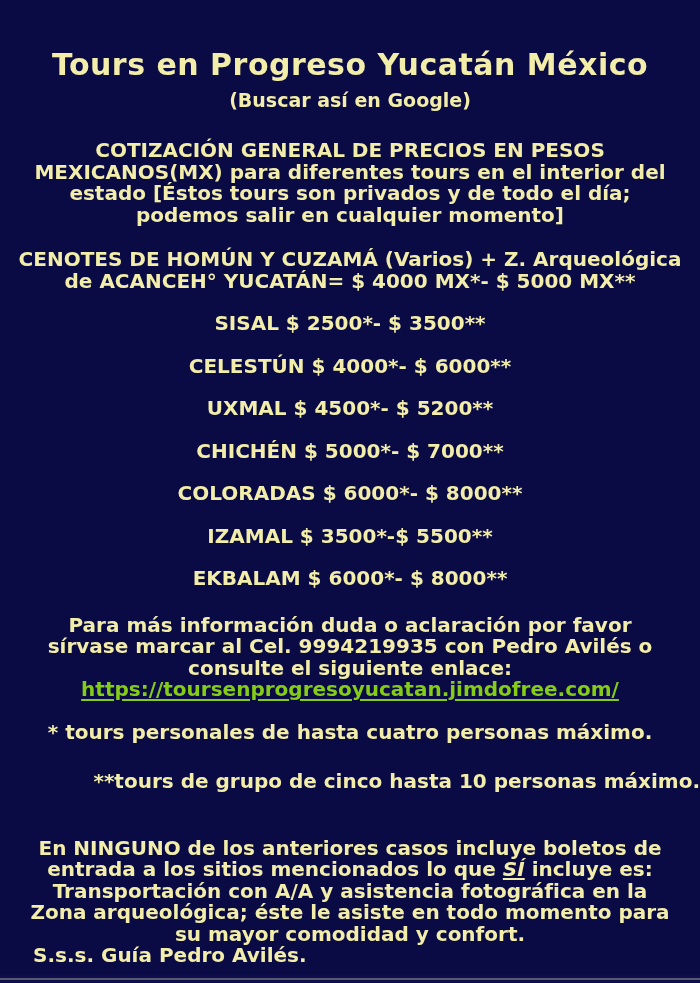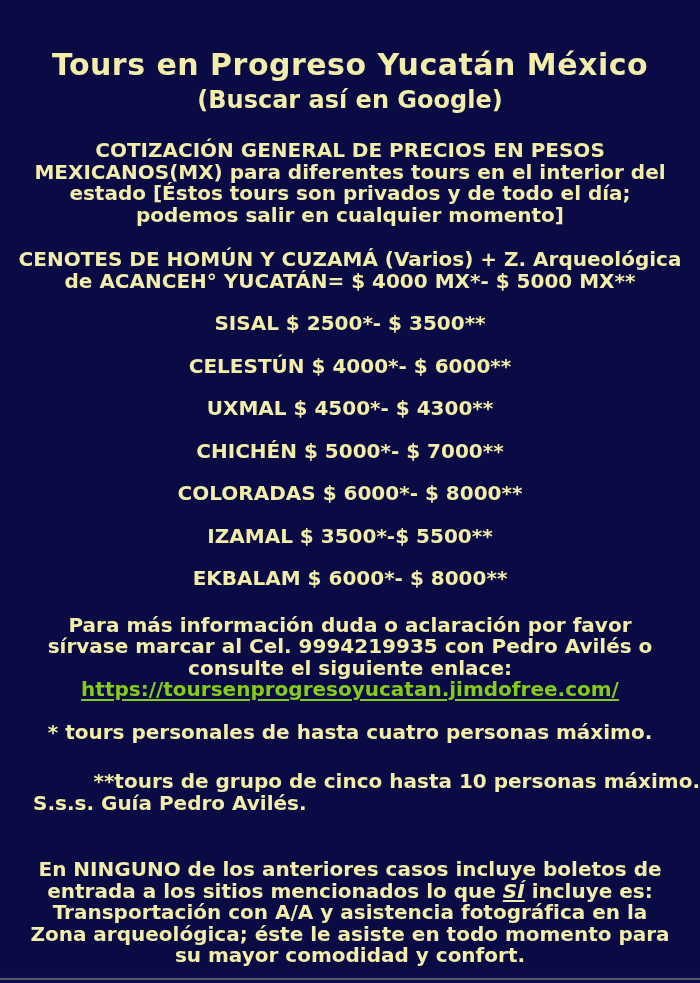--- a/index.html
+++ b/index.html
@@ -17,21 +17,21 @@
     text-align: center;
   }
   .content { padding-top: 47px; }
 
   .title {
     font-size: 30px;
     line-height: 36px;
     letter-spacing: 0.5px;
   }
   .subtitle {
-    font-size: 24px;
+    font-size: 19px;
     line-height: 34px;
   }
   .body-text {
     font-size: 20px;
     line-height: 21.5px;
   }
   .intro {
     margin-top: 23px;
     padding: 0 26px;
   }
@@ -80,37 +80,37 @@
 
     <div class="title">Tours en Progreso Yucatán México</div>
     <div class="subtitle">(Buscar así en Google)</div>
 
     <div class="body-text intro">COTIZACIÓN GENERAL DE PRECIOS EN PESOS MEXICANOS(MX) para diferentes tours en el interior del estado [Éstos tours son privados y de todo el día; podemos salir en cualquier momento]</div>
 
     <div class="body-text tour-list">
       <div class="tour-row">CENOTES DE HOMÚN Y CUZAMÁ (Varios) + Z. Arqueológica de ACANCEH° YUCATÁN= $ 4000 MX*- $ 5000 MX**</div>
       <div class="tour-row">SISAL $ 2500*- $ 3500**</div>
       <div class="tour-row">CELESTÚN $ 4000*- $ 6000**</div>
-      <div class="tour-row">UXMAL $ 4500*- $ 4300**</div>
+      <div class="tour-row">UXMAL $ 4500*- $ 5200**</div>
       <div class="tour-row">CHICHÉN $ 5000*- $ 7000**</div>
       <div class="tour-row">COLORADAS $ 6000*- $ 8000**</div>
       <div class="tour-row">IZAMAL $ 3500*-$ 5500**</div>
       <div class="tour-row">EKBALAM $ 6000*- $ 8000**</div>
     </div>
 
     <div class="body-text contact">
       <span>Para más información duda o aclaración por favor sírvase marcar al Cel. 9994219935 con Pedro Avilés o consulte el siguiente enlace:</span><br>
       <a class="contact-link">https://toursenprogresoyucatan.jimdofree.com/</a>
     </div>
 
     <div class="body-text note1">* tours personales de hasta cuatro personas máximo.</div>
     <div class="body-text note2">**tours de grupo de cinco hasta 10 personas máximo.</div>
 
-    <div class="body-text signature">S.s.s. Guía Pedro Avilés.</div>
     <div class="body-text disclaimer">
       <span>En NINGUNO de los anteriores casos incluye boletos de entrada a los sitios mencionados lo que </span><span class="emphasis-si">SÍ</span><span> incluye es: Transportación con A/A y asistencia fotográfica en la Zona arqueológica; éste le asiste en todo momento para su mayor comodidad y confort.</span>
     </div>
+    <div class="body-text signature">S.s.s. Guía Pedro Avilés.</div>
 
   </div>
 
   <div class="bottom-band"></div>
   <div class="bottom-line"></div>
 </div>
 
 </body></html>

